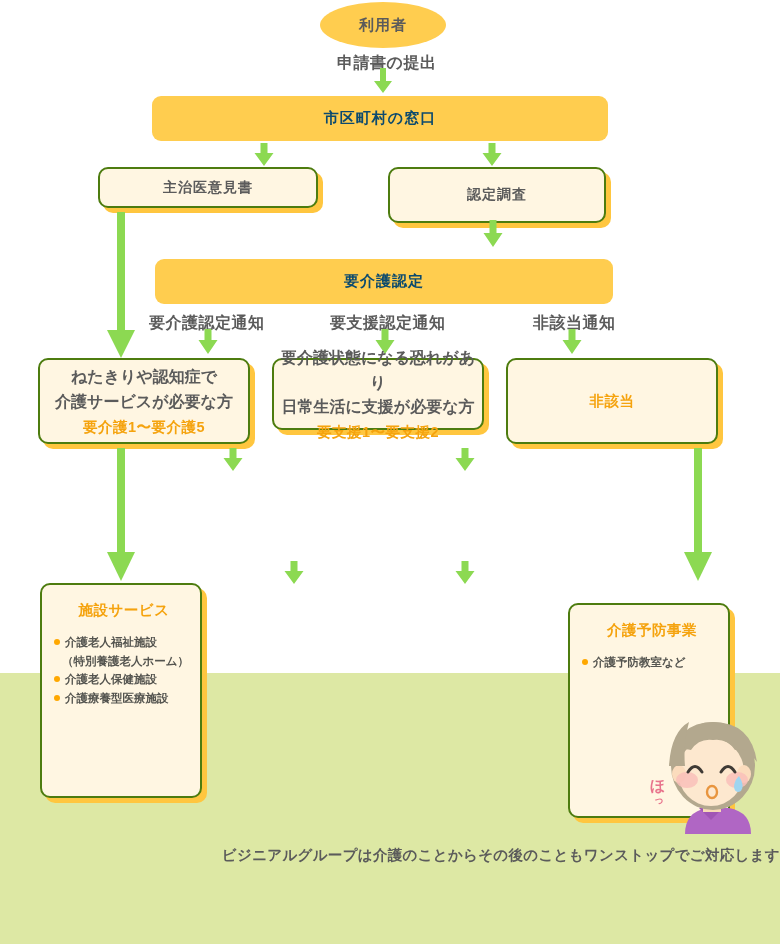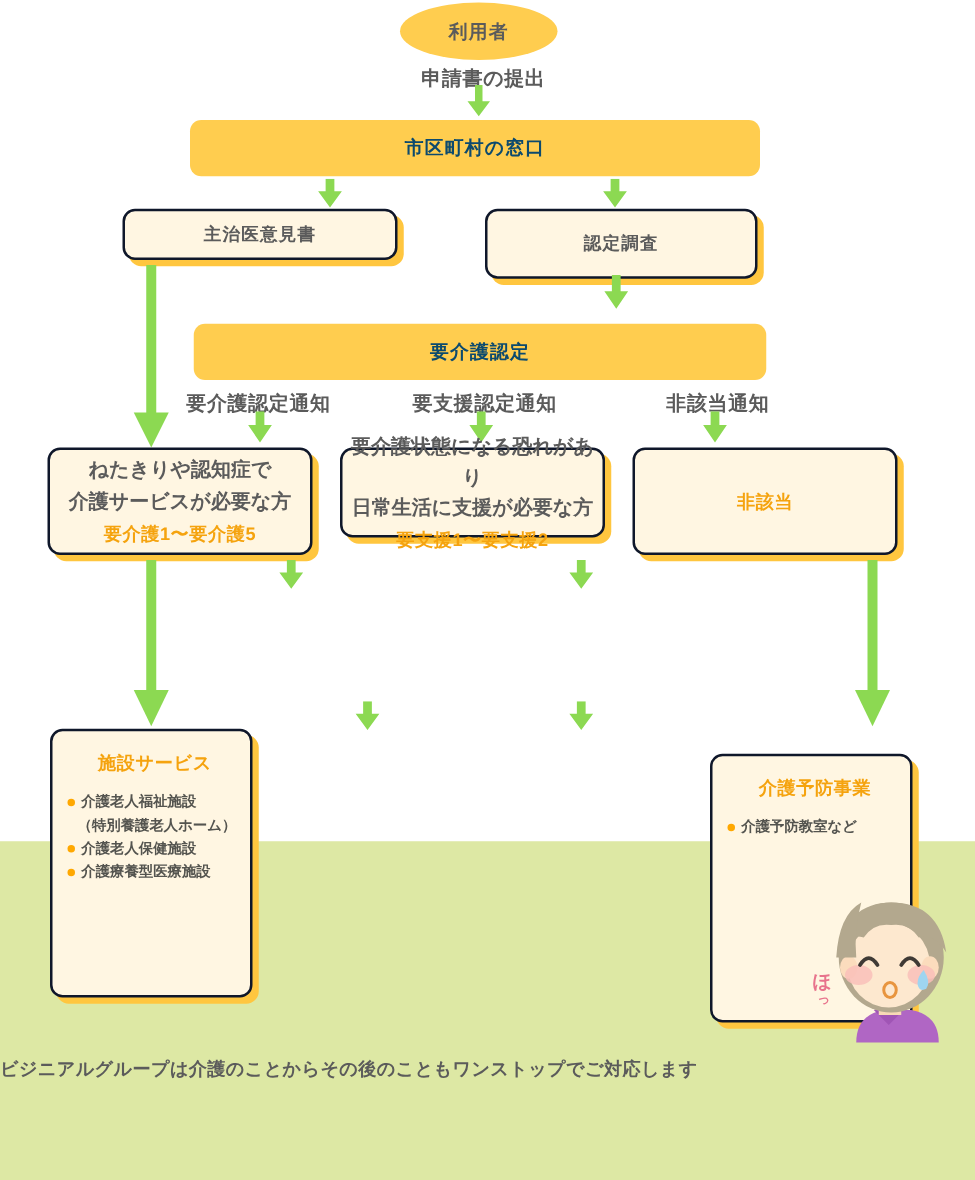--- a/index.html
+++ b/index.html
@@ -31,21 +31,21 @@
     background: #ffcd4f;
     display: flex; align-items: center; justify-content: center;
     color: #0c4a6e;
     font-weight: bold;
     font-size: 15px;
     letter-spacing: 1px;
   }
   
   .cream {
     background: #fff6e2;
-    border: 2px solid #0f172a;
+    border: 2px solid #4d7c0f;
     box-shadow: 5px 5px 0 0 #ffc63f;
     border-radius: 10px;
   }
   .cream.plain {
     display: flex; align-items: center; justify-content: center;
     color: #5b5b5b; font-weight: bold; font-size: 14px; letter-spacing:1px;
   }
 
   
   .oval {
@@ -101,21 +101,21 @@
   .edge-label {
     position: absolute;
     font-size: 16px; font-weight: bold; color: #5b5b5b;
     white-space: nowrap; letter-spacing: .5px;
   }
 
   
   .caption {
     position: absolute;
     left: 0; top: 846px; width: 780px;
-    text-align: left;
+    text-align: right;
     font-size: 14.5px; font-weight: bold; color: #5b5b5b;
     letter-spacing: .3px;
   }
 
   
   .chara { position: absolute; left: 655px; top: 716px; width: 125px; height: 125px; }
   .hotto {
     position: absolute; left: 650px; top: 778px;
     color: #e8738c; font-size: 15px; font-weight: bold; line-height: 1;
   }

